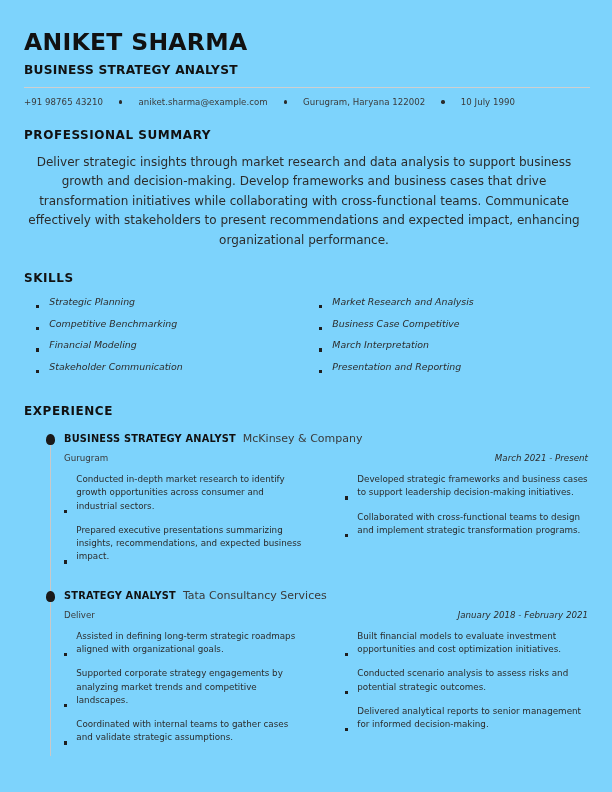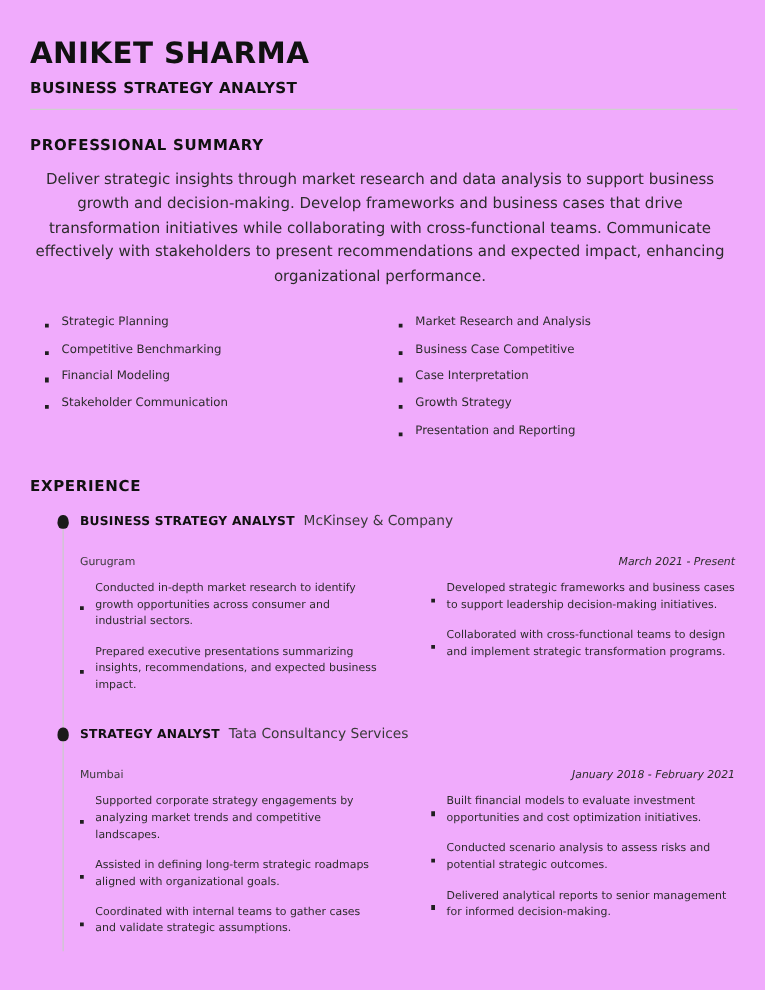--- a/index.html
+++ b/index.html
@@ -13,21 +13,21 @@
     font-family: "DejaVu Sans", sans-serif;
     color: #1a1a1a;
     -webkit-font-smoothing: antialiased;
   }
   .page {
     position: relative;
     width: 612px;
     height: 792px;
     box-sizing: border-box;
     padding: 24px 22px 0 24px;
-    background: #f0abfc;
+    background: #7dd3fc;
     overflow: hidden;
   }
 
   
   .name {
     font-size: 23.5px;
     font-weight: bold;
     letter-spacing: 0.3px;
     line-height: 1.1;
     margin: 6px 0 0 0;
@@ -94,25 +94,26 @@
     margin-top: 11px;
   }
   .skills-col {
     width: 50%;
     box-sizing: border-box;
   }
   .skills-col.left { padding-left: 12px; }
   .skills-col.right { padding-left: 12px; }
   .skill-item {
     display: flex;
-    align-items: center;
+    align-items: flex-end;
     font-size: 9.4px;
     color: #2c2c2c;
     margin-bottom: 9.5px;
     line-height: 1.3;
+    font-style: italic;
   }
   .sq-bullet {
     display: inline-block;
     width: 3.3px;
     height: 3.3px;
     background: #1f1f1f;
     margin: 5px 10px 0 0;
     flex: 0 0 auto;
   }
 
@@ -157,21 +158,21 @@
     color: #111111;
   }
   .exp-company {
     font-size: 11px;
     color: #3a3a3a;
   }
   .exp-sub-row {
     display: flex;
     justify-content: space-between;
     align-items: flex-start;
-    margin-top: 22px;
+    margin-top: 8px;
     padding-right: 2px;
   }
   .exp-location {
     font-size: 8.7px;
     color: #3a3a3a;
   }
   .exp-dates {
     font-size: 8.7px;
     font-style: italic;
     color: #2c2c2c;
@@ -181,48 +182,58 @@
     margin-top: 10px;
   }
   .bullets-col {
     width: 50%;
     box-sizing: border-box;
     padding-right: 22px;
   }
   .bullets-col.right { padding-right: 0; padding-left: 18px; }
   .bullet-item {
     display: flex;
-    align-items: center;
+    align-items: flex-end;
     font-size: 8.75px;
     line-height: 1.52;
     color: #2c2c2c;
     margin-bottom: 11px;
   }
   .bullet-item .sq-bullet {
     margin-top: 4.5px;
     margin-right: 9px;
   }
 </style>
 </head>
 <body>
 
 <div class="page">
 
   <div>
     <h1 class="name">ANIKET SHARMA</h1>
     <h2 class="job-title">BUSINESS STRATEGY ANALYST</h2>
     <hr class="header-rule">
+    <div class="contact-row">
+      <span class="contact-item">+91 98765 43210</span>
+      <span class="contact-sep"></span>
+      <span class="contact-item">aniket.sharma@example.com</span>
+      <span class="contact-sep"></span>
+      <span class="contact-item">Gurugram, Haryana 122002</span>
+      <span class="contact-sep"></span>
+      <span class="contact-item">10 July 1990</span>
+    </div>
   </div>
 
   <div class="section">
     <div class="section-title">PROFESSIONAL SUMMARY</div>
     <p class="summary-text">Deliver strategic insights through market research and data analysis to support business growth and decision-making. Develop frameworks and business cases that drive transformation initiatives while collaborating with cross-functional teams. Communicate effectively with stakeholders to present recommendations and expected impact, enhancing organizational performance.</p>
   </div>
 
   <div class="section">
+    <div class="section-title">SKILLS</div>
     <div class="skills-grid">
       <div class="skills-col left">
         <div class="skill-item">
           <span class="sq-bullet"></span>
           <span>Strategic Planning</span>
         </div>
         <div class="skill-item">
           <span class="sq-bullet"></span>
           <span>Competitive Benchmarking</span>
         </div>
@@ -239,25 +250,21 @@
         <div class="skill-item">
           <span class="sq-bullet"></span>
           <span>Market Research and Analysis</span>
         </div>
         <div class="skill-item">
           <span class="sq-bullet"></span>
           <span>Business Case Competitive</span>
         </div>
         <div class="skill-item">
           <span class="sq-bullet"></span>
-          <span>Case Interpretation</span>
-        </div>
-        <div class="skill-item">
-          <span class="sq-bullet"></span>
-          <span>Growth Strategy</span>
+          <span>March Interpretation</span>
         </div>
         <div class="skill-item">
           <span class="sq-bullet"></span>
           <span>Presentation and Reporting</span>
         </div>
       </div>
     </div>
   </div>
 
   <div class="section">
@@ -300,32 +307,32 @@
         </div>
       </div>
 
       <div class="exp-entry">
         <span class="exp-dot"></span>
         <div class="exp-head-line">
           <span class="exp-role">STRATEGY ANALYST</span>
           <span class="exp-company">Tata Consultancy Services</span>
         </div>
         <div class="exp-sub-row">
-          <span class="exp-location">Mumbai</span>
+          <span class="exp-location">Deliver</span>
           <span class="exp-dates">January 2018 - February 2021</span>
         </div>
         <div class="exp-bullets">
           <div class="bullets-col left">
             <div class="bullet-item">
               <span class="sq-bullet"></span>
+              <span>Assisted in defining long-term strategic roadmaps aligned with organizational goals.</span>
+            </div>
+            <div class="bullet-item">
+              <span class="sq-bullet"></span>
               <span>Supported corporate strategy engagements by analyzing market trends and competitive landscapes.</span>
-            </div>
-            <div class="bullet-item">
-              <span class="sq-bullet"></span>
-              <span>Assisted in defining long-term strategic roadmaps aligned with organizational goals.</span>
             </div>
             <div class="bullet-item">
               <span class="sq-bullet"></span>
               <span>Coordinated with internal teams to gather cases and validate strategic assumptions.</span>
             </div>
           </div>
           <div class="bullets-col right">
             <div class="bullet-item">
               <span class="sq-bullet"></span>
               <span>Built financial models to evaluate investment opportunities and cost optimization initiatives.</span>

